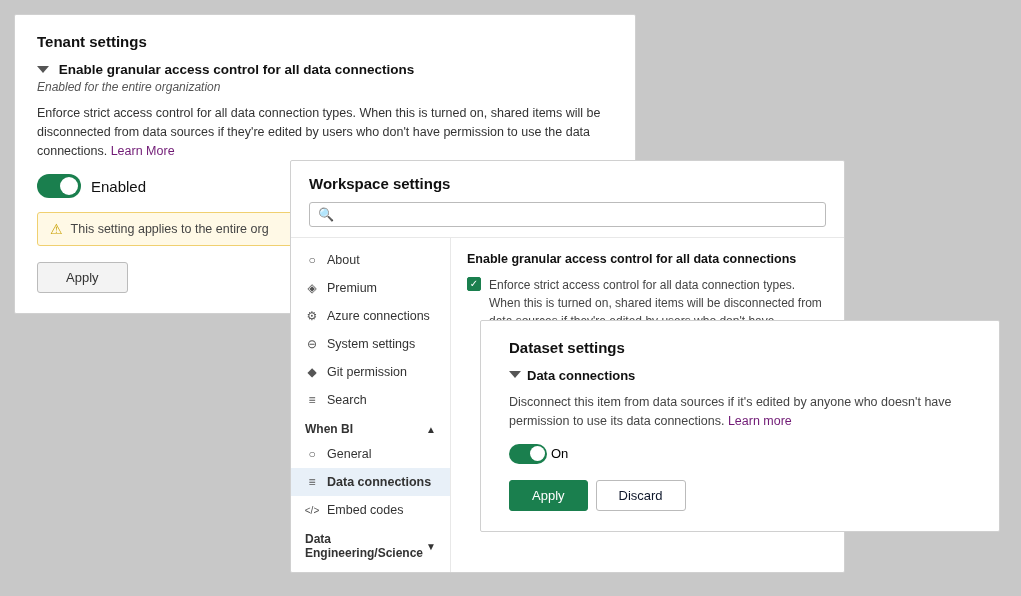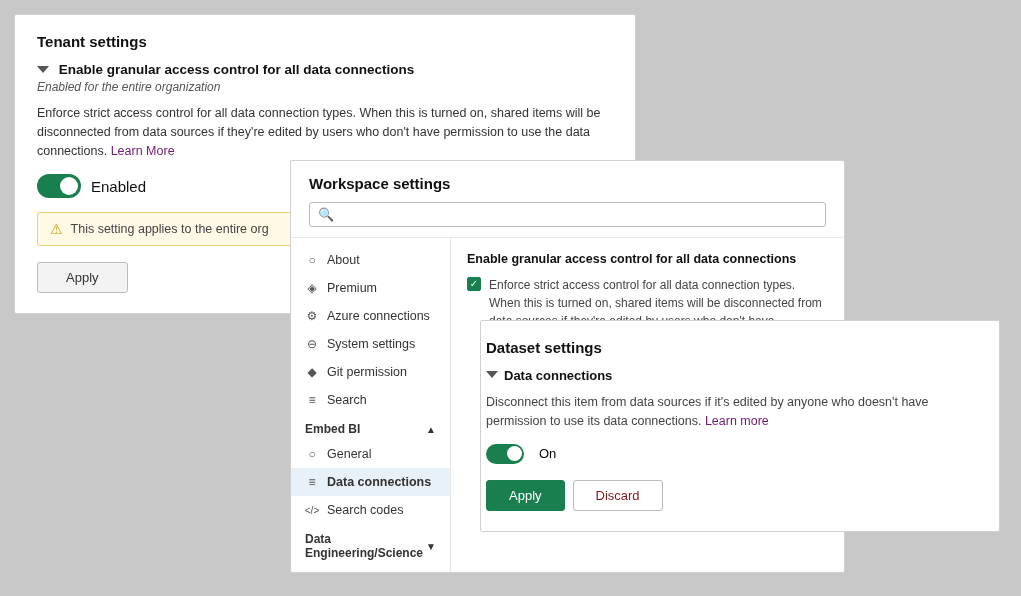--- a/index.html
+++ b/index.html
@@ -256,21 +256,21 @@
 
     
     .dataset-panel {
       position: absolute;
       top: 320px;
       left: 480px;
       width: 520px;
       background: #fff;
       border: 1px solid #d0d0d0;
       border-radius: 2px;
-      padding: 18px 20px 20px 5px;
+      padding: 18px 20px 20px 28px;
       z-index: 3;
     }
     .dataset-panel h2 {
       font-size: 15px;
       font-weight: 700;
       color: #111;
       margin-bottom: 12px;
     }
     .dataset-section-title {
       display: flex;
@@ -301,41 +301,41 @@
       width: 15px;
       height: 15px;
       background: #fff;
       border-radius: 50%;
       top: 2.5px;
       right: 2.5px;
     }
     .toggle-row-sm {
       display: flex;
       align-items: center;
-      gap: 15px;
+      gap: 4px;
       margin-bottom: 16px;
     }
     .dataset-btn-row {
       display: flex;
       gap: 8px;
     }
     .btn-sm {
       padding: 7px 22px;
       border-radius: 3px;
       font-size: 13px;
       cursor: pointer;
     }
     .btn-sm-primary {
       background: #1a7f4e;
       color: #fff;
       border: 1px solid #1a7f4e;
     }
     .btn-sm-secondary {
       background: #fff;
-      color: #7f1d1d;
+      color: #0f172a;
       border: 1px solid #bbb;
     }
   </style>
 </head>
 <body>
 
 <div class="tenant-panel">
   <h2>Tenant settings</h2>
 
   <div class="section-title">
@@ -394,34 +394,34 @@
       <div class="nav-item">
         <span class="nav-icon">◆</span>
         <span>Git permission</span>
       </div>
       <div class="nav-item">
         <span class="nav-icon">≡</span>
         <span>Search</span>
       </div>
 
       <div class="nav-section">
-        <span>Embed BI</span>
+        <span>When BI</span>
         <span style="font-size:10px;">▲</span>
       </div>
       <div class="nav-item">
         <span class="nav-icon">○</span>
         <span>General</span>
       </div>
       <div class="nav-item active">
         <span class="nav-icon">≡</span>
         <span>Data connections</span>
       </div>
       <div class="nav-item">
         <span class="nav-icon" style="font-size:10px;">&lt;/&gt;</span>
-        <span>Search codes</span>
+        <span>Embed codes</span>
       </div>
 
       <div class="nav-section">
         <span>Data Engineering/Science</span>
         <span style="font-size:10px;">▼</span>
       </div>
     </div>
 
     <div class="workspace-content">
       <div class="content-title">Enable granular access control for all data connections</div>

